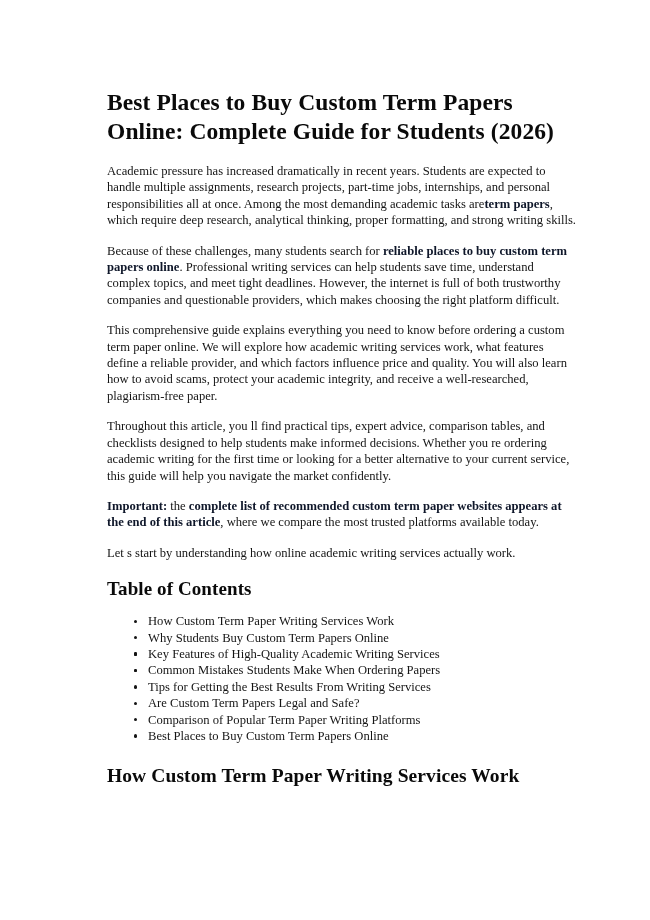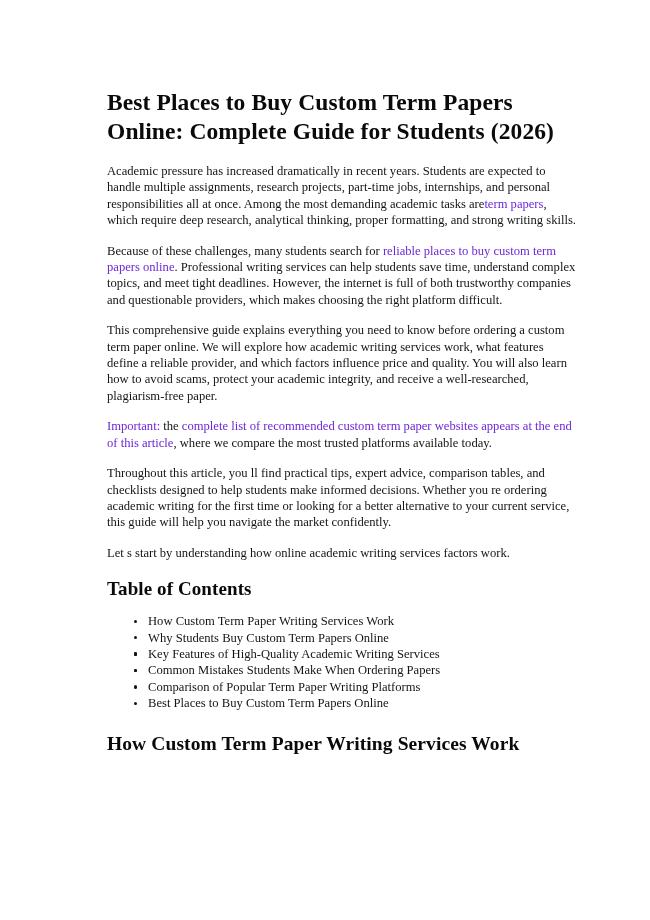--- a/index.html
+++ b/index.html
@@ -34,22 +34,22 @@
   }
   .para {
     font-size: 12.6px;
     line-height: 16.4px;
     margin: 0 0 14px 0;
     max-width: 472px;
     text-align: left;
     color: #141414;
   }
   .para b, .para strong {
-    font-weight: normal;
-    color: #6d28d9;
+    font-weight: bold;
+    color: #0f172a;
   }
   .h2 {
     font-size: 19px;
     font-weight: bold;
     line-height: 24px;
     margin: 16px 0 12px 0;
     letter-spacing: 0.1px;
   }
   .h2.section-head {
     font-size: 19.5px;
@@ -85,34 +85,36 @@
 <div class="page">
 
   <h1 class="doc-title">Best Places to Buy Custom Term Papers Online: Complete Guide for Students (2026)</h1>
 
   <p class="para"><span>Academic pressure has increased dramatically in recent years. Students are expected to handle multiple assignments, research projects, part-time jobs, internships, and personal responsibilities all at once. Among the most demanding academic tasks are</span><b>term papers</b><span>, which require deep research, analytical thinking, proper formatting, and strong writing skills.</span></p>
 
   <p class="para"><span>Because of these challenges, many students search for </span><b>reliable places to buy custom term papers online</b><span>. Professional writing services can help students save time, understand complex topics, and meet tight deadlines. However, the internet is full of both trustworthy companies and questionable providers, which makes choosing the right platform difficult.</span></p>
 
   <p class="para">This comprehensive guide explains everything you need to know before ordering a custom term paper online. We will explore how academic writing services work, what features define a reliable provider, and which factors influence price and quality. You will also learn how to avoid scams, protect your academic integrity, and receive a well-researched, plagiarism-free paper.</p>
 
+  <p class="para">Throughout this article, you ll find practical tips, expert advice, comparison tables, and checklists designed to help students make informed decisions. Whether you re ordering academic writing for the first time or looking for a better alternative to your current service, this guide will help you navigate the market confidently.</p>
+
   <p class="para"><b>Important:</b><span> the </span><b>complete list of recommended custom term paper websites appears at the end of this article</b><span>, where we compare the most trusted platforms available today.</span></p>
 
-  <p class="para">Throughout this article, you ll find practical tips, expert advice, comparison tables, and checklists designed to help students make informed decisions. Whether you re ordering academic writing for the first time or looking for a better alternative to your current service, this guide will help you navigate the market confidently.</p>
-
-  <p class="para">Let  s start by understanding how online academic writing services factors work.</p>
+  <p class="para">Let  s start by understanding how online academic writing services actually work.</p>
 
   <h2 class="h2">Table of Contents</h2>
 
   <ul class="toc-list">
     <li><span class="bullet"></span><span>How Custom Term Paper Writing Services Work</span></li>
     <li><span class="bullet"></span><span>Why Students Buy Custom Term Papers Online</span></li>
     <li><span class="bullet"></span></li>
     <li><span class="bullet"></span><span>Key Features of High-Quality Academic Writing Services</span></li>
     <li><span class="bullet"></span></li>
     <li><span class="bullet"></span><span>Common Mistakes Students Make When Ordering Papers</span></li>
+    <li><span class="bullet"></span><span>Tips for Getting the Best Results From Writing Services</span></li>
+    <li><span class="bullet"></span><span>Are Custom Term Papers Legal and Safe?</span></li>
     <li><span class="bullet"></span><span>Comparison of Popular Term Paper Writing Platforms</span></li>
     <li><span class="bullet"></span><span>Best Places to Buy Custom Term Papers Online</span></li>
   </ul>
 
   <h2 class="h2 section-head">How Custom Term Paper Writing Services Work</h2>
 
 </div>
 
 </body></html>

